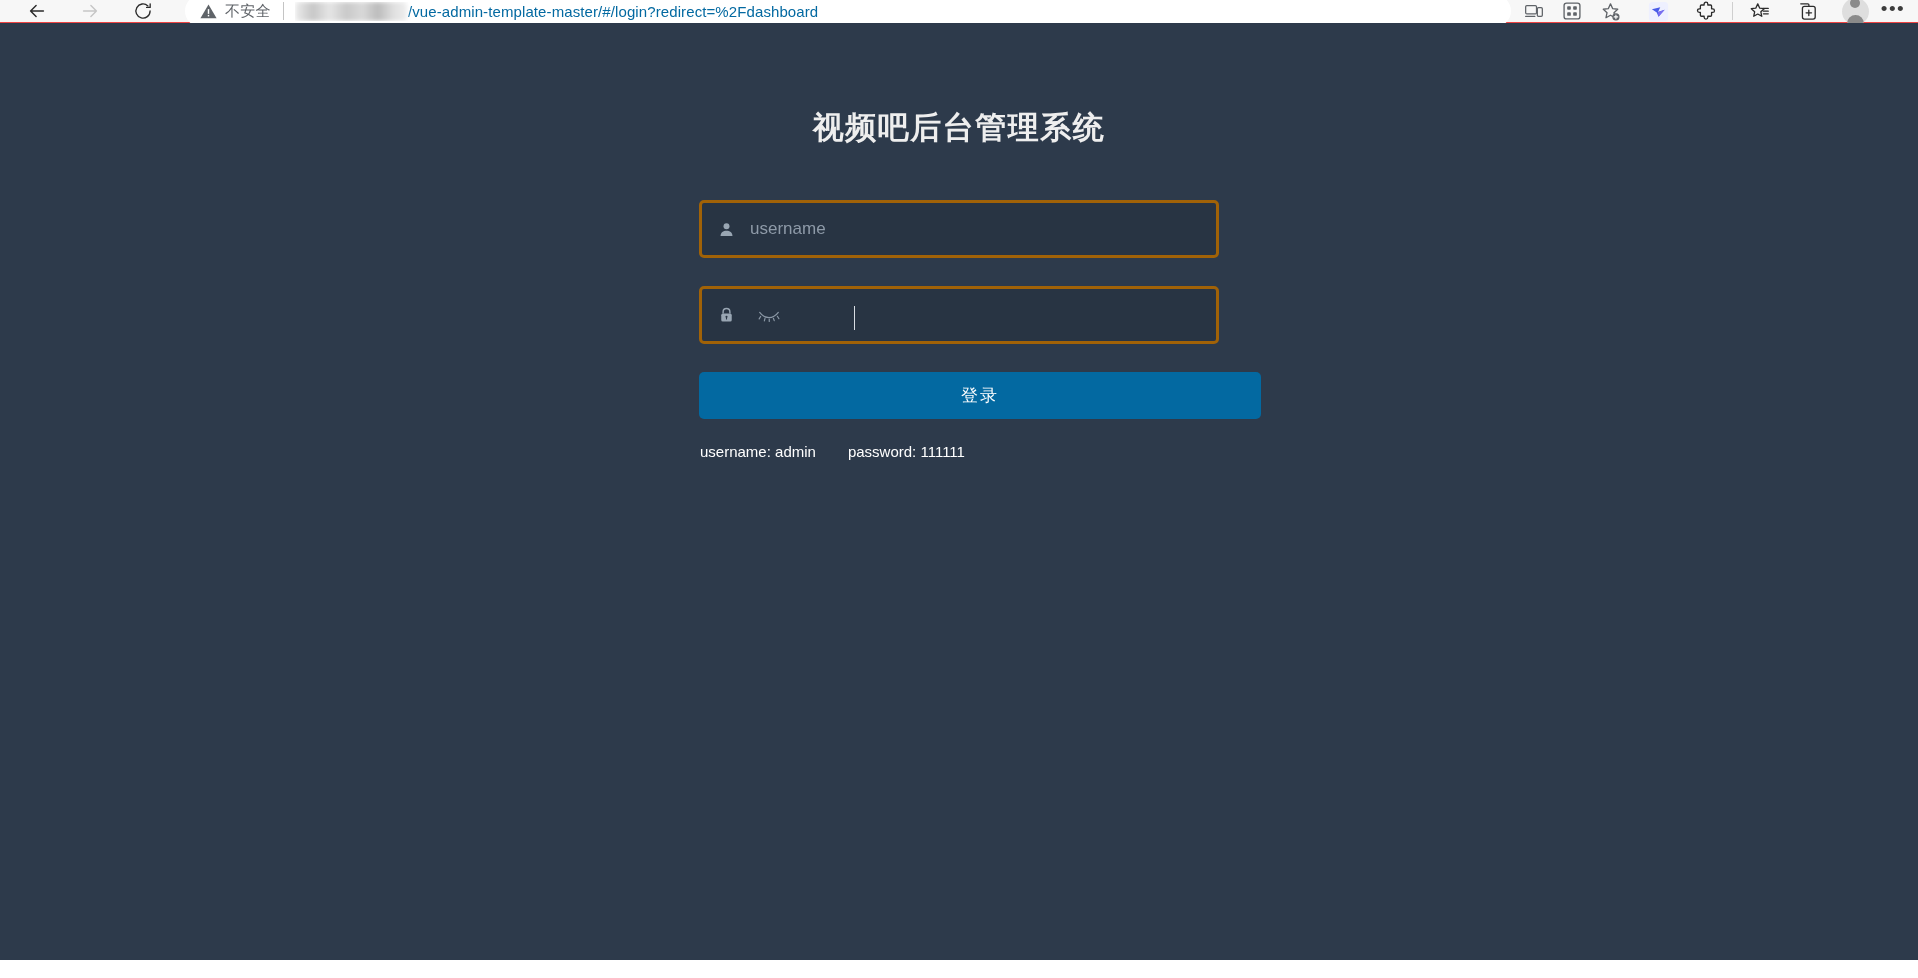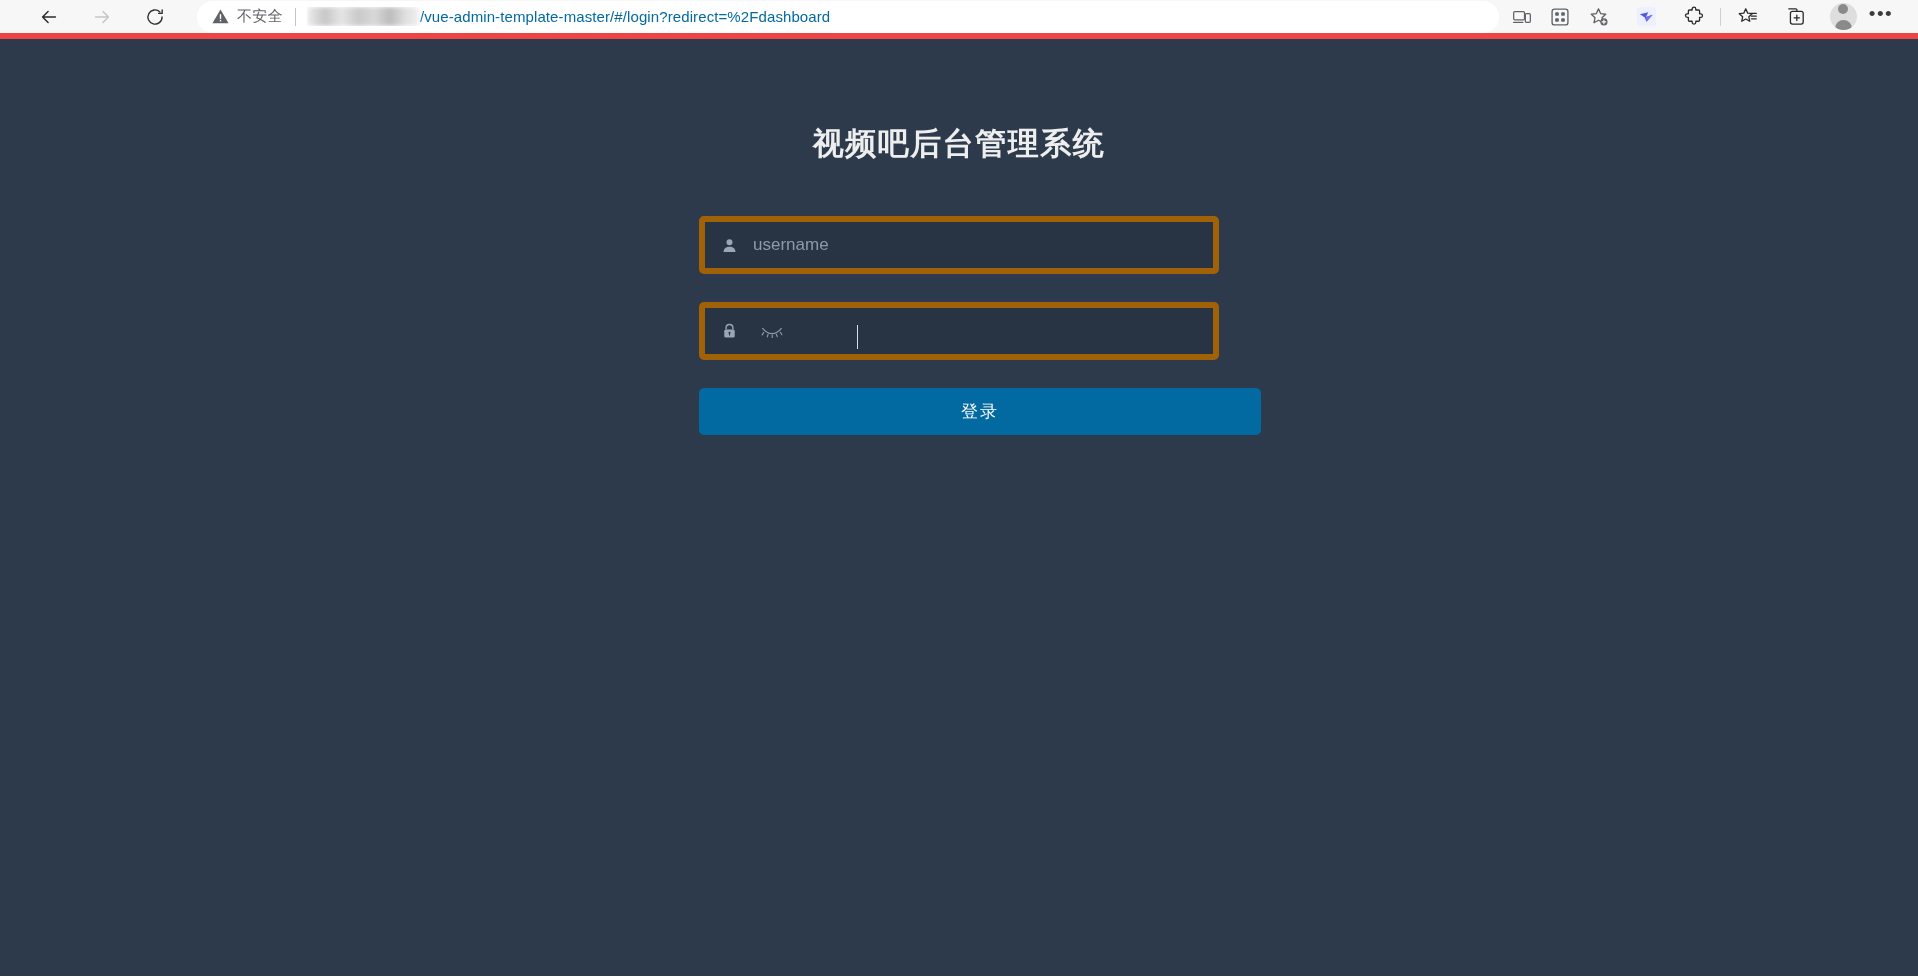--- a/index.html
+++ b/index.html
@@ -6,27 +6,27 @@
 
   html, body {
     width: 1918px;
     height: 978px;
     overflow: hidden;
     font-family: "Liberation Sans", "DejaVu Sans", sans-serif;
   }
 
   
   .browser-chrome {
-    height: 39px;
+    height: 23px;
     width: 100%;
     background: #f7f7f7;
     display: flex;
     align-items: center;
-    padding: 0 20px;
-    border-bottom: 6px solid #ef4444;
+    padding: 0 8px;
+    border-bottom: 1px solid #ef4444;
     position: relative;
   }
 
   .nav-btn {
     width: 40px;
     height: 32px;
     display: flex;
     align-items: center;
     justify-content: center;
     border-radius: 4px;
@@ -178,21 +178,21 @@
     letter-spacing: 1.5px;
     margin-bottom: 51px;
     font-family: "DejaVu Sans", "Liberation Sans", sans-serif;
   }
 
   
   .field {
     width: 520px;
     height: 58px;
     background: #283443;
-    border: 6px solid #a16207;
+    border: 3px solid #a16207;
     border-radius: 5px;
     display: flex;
     align-items: center;
     margin-bottom: 28px;
     position: relative;
   }
 
   .field-icon {
     width: 48px;
     display: flex;
@@ -405,15 +405,19 @@
           <path d="M8.3 11.5 7.5 14.3" stroke="#8b98a6" stroke-width="1.4" stroke-linecap="round"></path>
           <path d="M13.3 12.1v2.9" stroke="#8b98a6" stroke-width="1.4" stroke-linecap="round"></path>
           <path d="M18.2 11.3 19.2 14.1" stroke="#8b98a6" stroke-width="1.4" stroke-linecap="round"></path>
           <path d="M22.9 8.9 24.7 11.8" stroke="#8b98a6" stroke-width="1.4" stroke-linecap="round"></path>
         </svg>
       </span>
     </div>
 
     <button class="login-btn">登录</button>
 
+    <div class="tips">
+      <span class="tips-user">username: admin</span>
+      <span class="tips-pass">password: 111111</span>
+    </div>
 
   </div>
 </div>
 
 </body></html>

